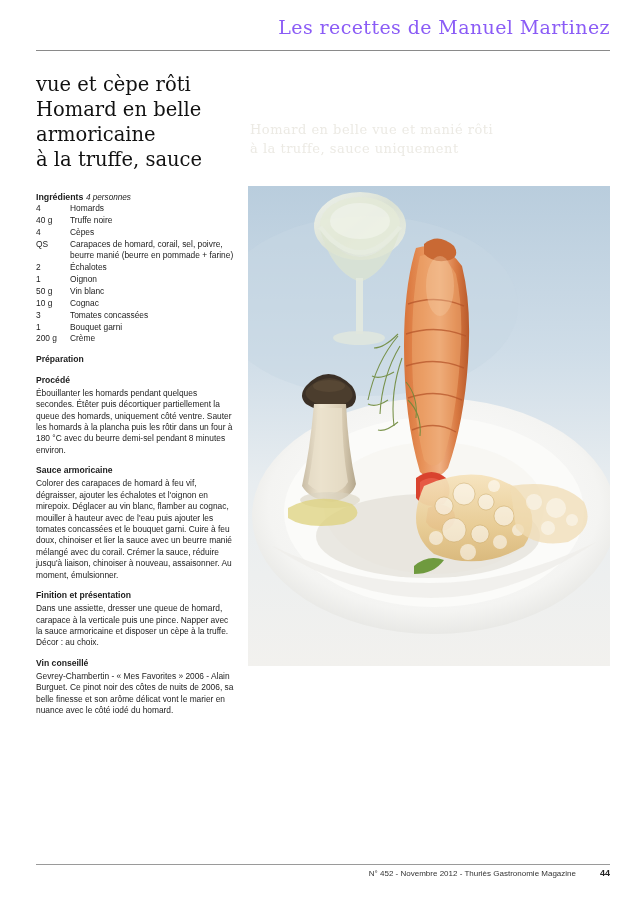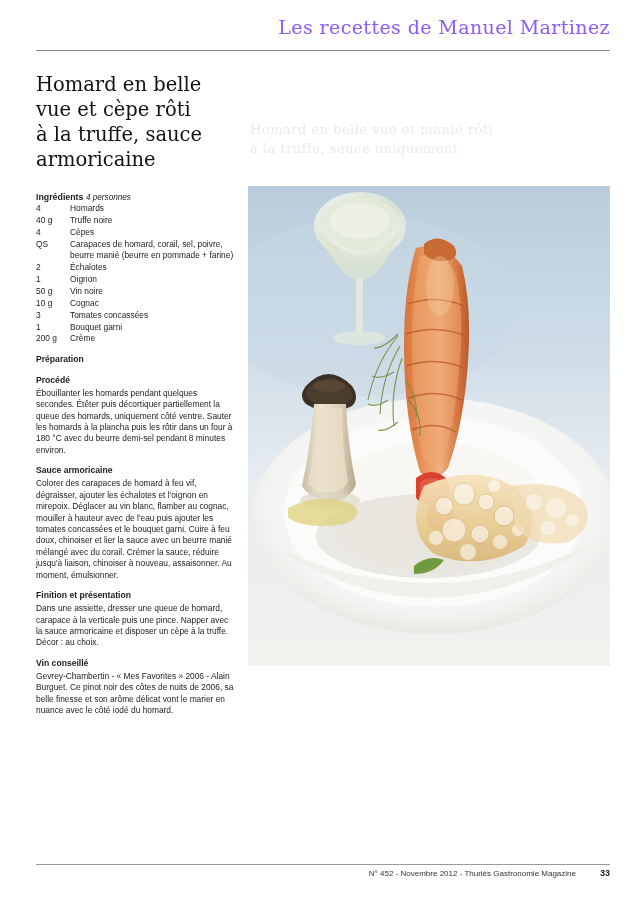--- a/index.html
+++ b/index.html
@@ -164,24 +164,24 @@
   <div class="header-title">Les recettes de Manuel Martinez</div>
   <div class="header-rule"></div>
 </div>
 
 <div class="ghost">
   <div>Homard en belle vue et manié rôti</div>
   <div>à la truffe, sauce uniquement</div>
 </div>
 
 <div class="recipe-title">
+  <div>vue et cèpe rôti</div>
   <div>Homard en belle</div>
-  <div>vue et cèpe rôti</div>
+  <div>armoricaine</div>
   <div>à la truffe, sauce</div>
-  <div>armoricaine</div>
 </div>
 
 <div class="photo">
   <svg class="photo-canvas" viewBox="0 0 362 480" preserveAspectRatio="none">
     <defs>
       <linearGradient id="bg" x1="0" y1="0" x2="0" y2="1">
         <stop offset="0%" stop-color="#b9cddd"></stop>
         <stop offset="35%" stop-color="#cfdde8"></stop>
         <stop offset="62%" stop-color="#e8edf0"></stop>
         <stop offset="100%" stop-color="#f2f1ee"></stop>
@@ -344,21 +344,21 @@
       <tr>
         <td class="qty">2</td>
         <td class="item">Échalotes</td>
       </tr>
       <tr>
         <td class="qty">1</td>
         <td class="item">Oignon</td>
       </tr>
       <tr>
         <td class="qty">50 g</td>
-        <td class="item">Vin noire</td>
+        <td class="item">Vin blanc</td>
       </tr>
       <tr>
         <td class="qty">10 g</td>
         <td class="item">Cognac</td>
       </tr>
       <tr>
         <td class="qty">3</td>
         <td class="item">Tomates concassées</td>
       </tr>
       <tr>
@@ -395,14 +395,14 @@
   <div class="block">
     <div class="sec-head">Vin conseillé</div>
     <div class="body-text">Gevrey-Chambertin - « Mes Favorites » 2006 - Alain Burguet. Ce pinot noir des côtes de nuits de 2006, sa belle finesse et son arôme délicat vont le marier en nuance avec le côté iodé du homard.</div>
   </div>
 
 </div>
 
 <div class="footer">
   <div class="footer-rule"></div>
   <div class="footer-text">N° 452 - Novembre 2012 - Thuriès Gastronomie Magazine</div>
-  <div class="footer-page">33</div>
+  <div class="footer-page">44</div>
 </div>
 
 </body></html>

